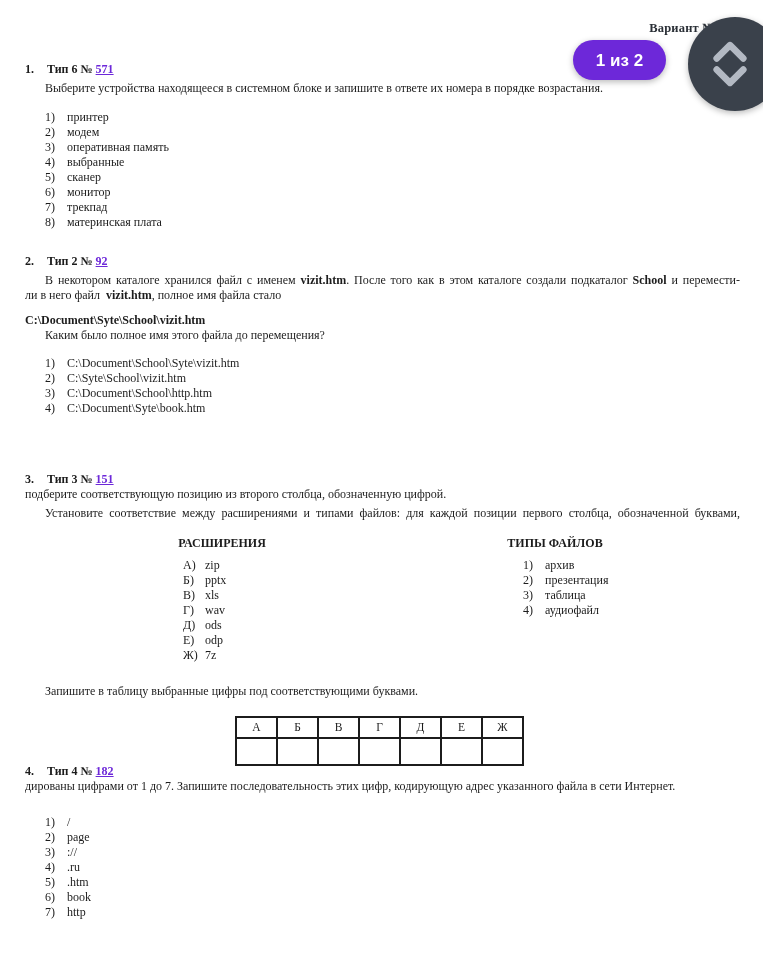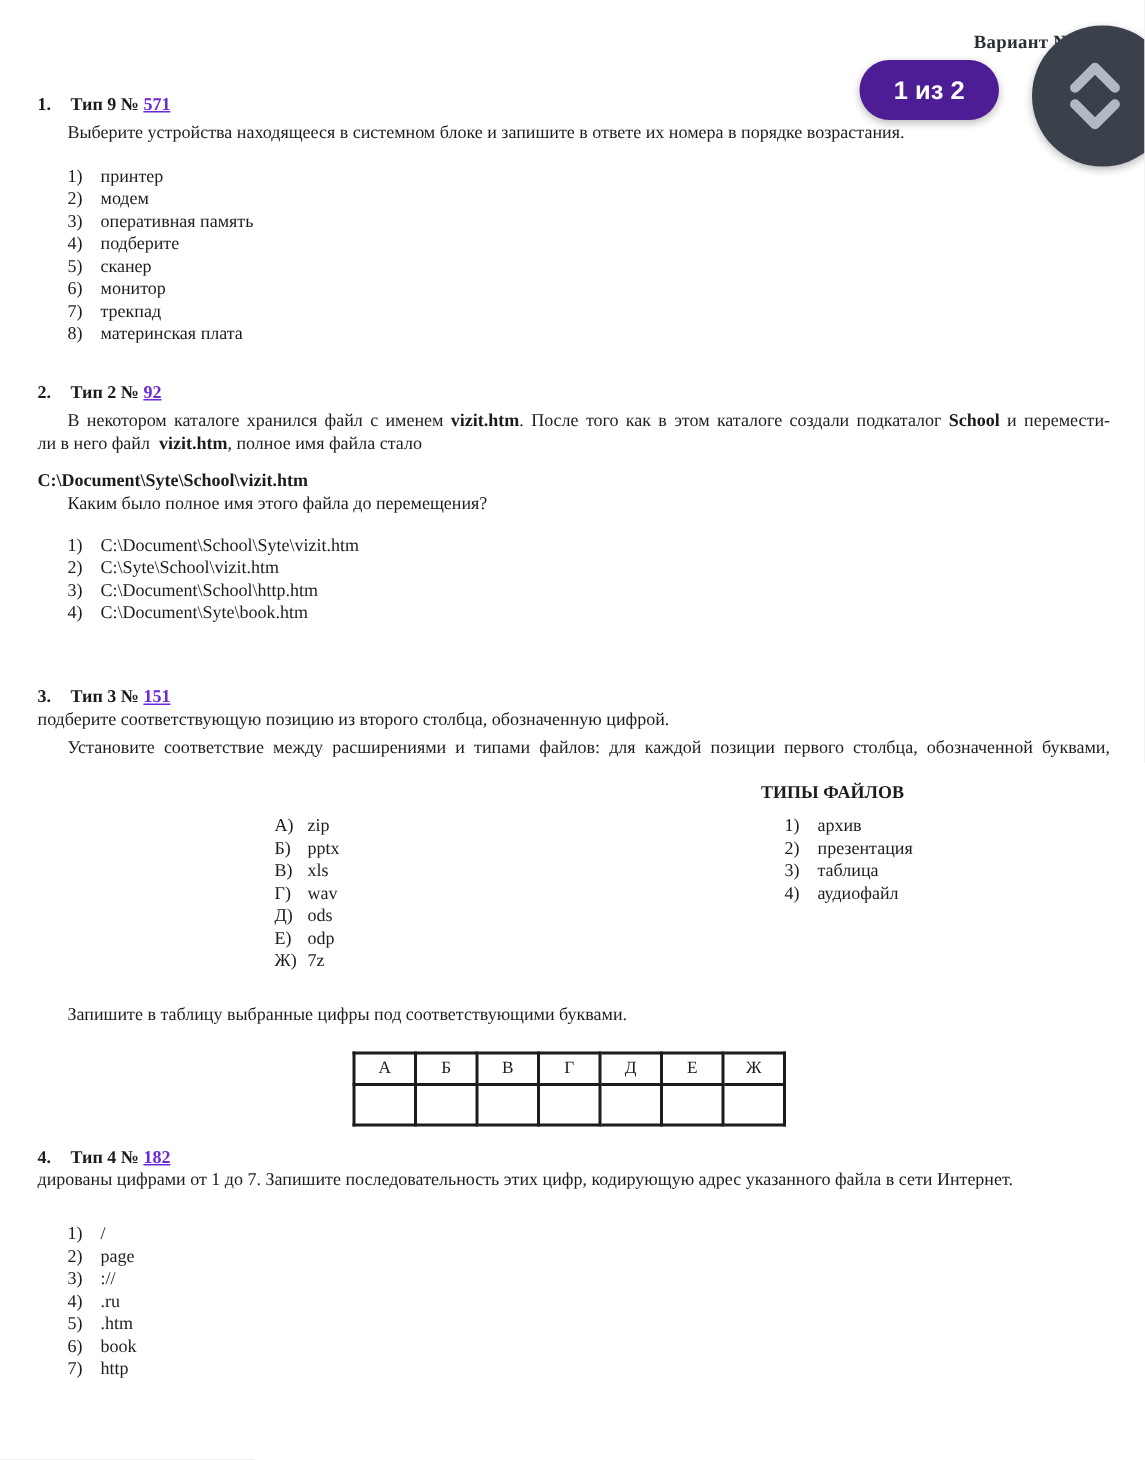--- a/index.html
+++ b/index.html
@@ -9,36 +9,36 @@
     font-family:"Liberation Serif", serif;
     font-size:12px; line-height:15px; color:#1c1c1c;
   }
   
   .variant {
     position:absolute; top:21px; right:6px; z-index:1;
     font-size:12.5px; font-weight:bold; color:#2a2f36; letter-spacing:.2px;
   }
   .pager-pill {
     position:absolute; left:573px; top:40px; width:93px; height:40px; z-index:3;
-    background:#4c1d95; border-radius:20px;
+    background:#6d28d9; border-radius:20px;
     display:flex; align-items:center; justify-content:center;
     color:#ffffff; font-family:"Liberation Sans", sans-serif;
     font-size:17px; font-weight:bold;
     box-shadow:0 2px 6px rgba(0,0,0,.28);
   }
   .nav-circle {
     position:absolute; left:688px; top:17px; width:94px; height:94px; z-index:3;
     background:#3a414b; border-radius:50%;
     display:flex; flex-direction:column; align-items:center; justify-content:center;
     box-shadow:0 2px 6px rgba(0,0,0,.28); cursor:pointer;
   }
   .nav-circle svg { display:block; margin-left:-10px; }
   
   .q { position:absolute; left:25px; right:23px; }
-  .q1 { top:62px; } .q2 { top:254px; } .q3 { top:457px; } .q4 { top:764px; }
+  .q1 { top:62px; } .q2 { top:254px; } .q3 { top:472px; } .q4 { top:764px; }
   .q-head { font-weight:bold; }
   .q-num { display:inline-block; width:22px; }
   .q-link { color:#6d28d9; text-decoration:underline; font-weight:bold; cursor:pointer; }
   .bodyline { margin:0; }
   .first { text-indent:20px; margin-top:4px; }
   .stretch { text-align:justify; text-align-last:justify; }
   b { font-weight:bold; }
   .opts { margin-top:14px; margin-left:20px; }
   .opts2 { margin-top:13px; margin-left:20px; }
   .opt { display:flex; line-height:15px; }
@@ -72,40 +72,40 @@
   </div>
   <div class="nav-circle">
     <svg width="64" height="62" viewBox="0 0 44 56">
       <path d="M10 23 L22 11 L34 23" fill="none" stroke="#b3b9c3" stroke-width="6" stroke-linecap="round" stroke-linejoin="round"></path>
       <path d="M10 33 L22 45 L34 33" fill="none" stroke="#b3b9c3" stroke-width="6" stroke-linecap="round" stroke-linejoin="round"></path>
     </svg>
   </div>
 
   <div class="q q1">
     <div class="q-head">
-      <span class="q-num">1.</span><span>Тип 9 №</span>
+      <span class="q-num">1.</span><span>Тип 6 №</span>
       <a class="q-link">571</a>
     </div>
     <div class="bodyline first">Выберите устройства находящееся в системном блоке и запишите в ответе их номера в порядке возрастания.</div>
     <div class="opts">
         <div class="opt">
           <span class="opt-n">1)</span>
           <span>принтер</span>
         </div>
         <div class="opt">
           <span class="opt-n">2)</span>
           <span>модем</span>
         </div>
         <div class="opt">
           <span class="opt-n">3)</span>
           <span>оперативная память</span>
         </div>
         <div class="opt">
           <span class="opt-n">4)</span>
-          <span>подберите</span>
+          <span>выбранные</span>
         </div>
         <div class="opt">
           <span class="opt-n">5)</span>
           <span>сканер</span>
         </div>
         <div class="opt">
           <span class="opt-n">6)</span>
           <span>монитор</span>
         </div>
         <div class="opt">
@@ -149,20 +149,21 @@
   </div>
 
   <div class="q q3">
     <div class="q-head">
       <span class="q-num">3.</span><span>Тип 3 №</span>
       <a class="q-link">151</a>
     </div>
     <div class="bodyline">подберите соответствующую позицию из второго столбца, обозначенную цифрой.</div>
     <div class="bodyline first stretch">Установите соответствие между расширениями и типами файлов: для каждой позиции первого столбца, обозначенной буквами,</div>
     <div class="cols">
+      <div class="col-hdr col-hdr-left">РАСШИРЕНИЯ</div>
       <div class="col-hdr col-hdr-right">ТИПЫ ФАЙЛОВ</div>
       <div class="col-list col-list-left">
           <div class="opt">
             <span class="opt-n">А)</span>
             <span>zip</span>
           </div>
           <div class="opt">
             <span class="opt-n">Б)</span>
             <span>pptx</span>
           </div>

